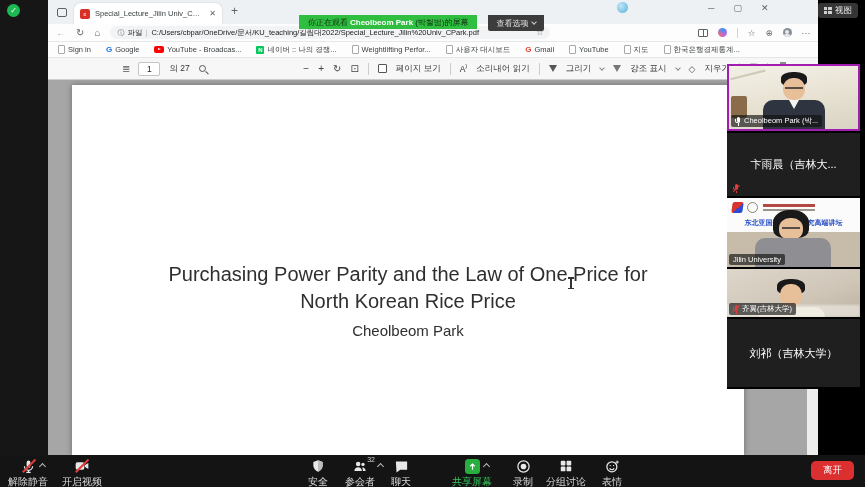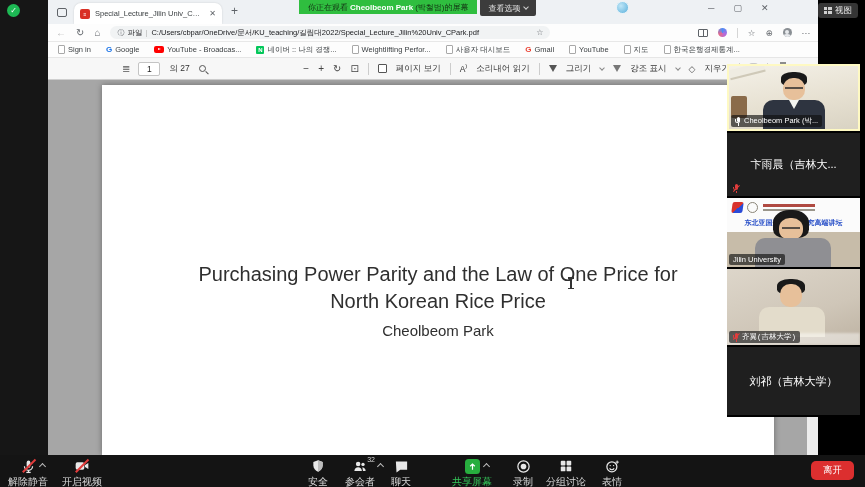--- a/index.html
+++ b/index.html
@@ -72,46 +72,46 @@
   .caret-sm { width:4px; height:4px; border-right:1.2px solid #888; border-bottom:1.2px solid #888; transform:rotate(45deg); margin-top:-2px; }
   .erase-ic { font-size:9px; color:#555; }
   .hand-ic { width:9px; height:11px; background:#c9c9c9; border-radius:3px 3px 2px 2px; }
   .print-ic { width:11px; height:8px; background:#8c8c8c; border-radius:1.5px; position:relative; }
   .print-ic::before { content:""; position:absolute; left:2.5px; top:-3px; width:6px; height:3px; background:#8c8c8c; }
   .save-ic { width:9px; height:9px; background:#bdbdbd; border-radius:1.5px; }
 
   .pdfarea { position:absolute; left:0; top:80px; width:100%; height:375px; background:#a6a6a6; }
   .pdf-scroll { position:absolute; right:0; top:0; width:11px; height:100%; background:#ededed; }
   .pdf-thumb { position:absolute; right:1.5px; top:2px; width:8px; height:64px; background:#c1c1c1; border-radius:4px; }
-  .page { position:absolute; left:54px; top:5px; width:672px; height:370px; background:#fff; box-shadow:0 0 6px rgba(0,0,0,.35); text-align:center; }
+  .page { position:absolute; left:24px; top:5px; width:672px; height:370px; background:#fff; box-shadow:0 0 6px rgba(0,0,0,.35); text-align:center; }
   .slide-title { margin:176px auto 0; width:486px; font-size:20px; color:#2f2f2f; line-height:1.35; }
   .slide-author { margin-top:7px; font-size:15px; color:#2f2f2f; }
   .slide-affil { margin-top:5px; font-size:15px; color:#2f2f2f; }
   .ibeam { position:absolute; left:570px; top:277px; width:1.5px; height:12px; background:#333; }
   .ibeam::before, .ibeam::after { content:""; position:absolute; left:-2.5px; width:6.5px; height:1.5px; background:#333; }
   .ibeam::before { top:0; } .ibeam::after { bottom:0; }
 
   
-  .share-banner { position:absolute; left:299px; top:0; height:14px; display:flex; align-items:stretch; z-index:60; }
+  .share-banner { position:absolute; left:299px; top:15px; height:14px; display:flex; align-items:stretch; z-index:60;gap:8px; }
   .banner-green { background:#2fbe3f; display:flex; align-items:center; padding:0 9px; font-size:8px; color:#143314; }
   .banner-green b { color:#fff; margin:0 2px; font-weight:bold; }
   .banner-chip { background:#3c3c3c; color:#e8e8e8; display:flex; align-items:center; gap:4px; padding:8px 8px; font-size:8px; margin-left:3px; border-radius:0 0 2px 2px; }
   .chev-dn { width:4px; height:4px; border-right:1.2px solid #cfcfcf; border-bottom:1.2px solid #cfcfcf; transform:rotate(45deg); margin-top:-2px; }
   .blue-avatar { position:absolute; left:616px; top:1px; width:13px; height:13px; border-radius:50%; z-index:55;
     background:radial-gradient(circle at 35% 35%, #bfe6f7, #5ab0dc); border:1px solid #e6f2f8; }
   .view-chip { position:absolute; left:818px; top:3px; height:15px; background:#353535; border-radius:3px; z-index:60;
     display:flex; align-items:center; gap:3px; padding:0 6px; color:#e8e8e8; font-size:8.5px; }
   .grid-glyph { width:8px; height:7px; background:#cfcfcf; box-shadow:0 0 0 0; position:relative; }
   .grid-glyph::after { content:""; position:absolute; inset:0; background:
     linear-gradient(#353535,#353535) 50% 0/1.2px 100% no-repeat, linear-gradient(#353535,#353535) 0 50%/100% 1.2px no-repeat; }
 
   
   .vpanel { position:absolute; left:727px; top:64px; width:133px; z-index:50; background:#000; }
   .tile { position:relative; width:133px; margin-bottom:2px; overflow:hidden; background:#1c1c1c; }
-  .tile.active { border:2px solid #fef9c3; }
+  .tile.active { border:2px solid #a21caf; }
   .name-chip { position:absolute; left:2px; bottom:2px; background:rgba(15,15,15,.65); color:#fff;
     font-size:7.5px; padding:1px 4px; border-radius:2px; display:flex; align-items:center; gap:3px; white-space:nowrap; max-width:126px; overflow:hidden; }
   .tile-nameonly { display:flex; align-items:center; justify-content:center; color:#fff; font-size:11px; background:#1f1f1f; }
   .mini-mic { position:relative; width:6px; height:9px; flex:0 0 auto; }
   .mini-mic .body { position:absolute; left:1.5px; top:0; width:3px; height:5px; border-radius:1.5px; background:#fff; }
   .mini-mic .arc { position:absolute; left:0; top:2.5px; width:5px; height:3.5px; border:1px solid #fff; border-top:none; border-radius:0 0 4px 4px; }
   .mini-mic .stem { position:absolute; left:2.6px; top:6.5px; width:1px; height:2.5px; background:#fff; }
   .mini-mic.red .body { background:#e23c3c; }
   .mini-mic.red .arc { border-color:#e23c3c; }
   .mini-mic.red .stem { background:#e23c3c; }
@@ -350,21 +350,21 @@
         <div class="person hair" style="left:46px; top:12px; width:36px; height:28px;"></div>
         <div class="person face" style="left:52px; top:20px; width:24px; height:22px;"></div>
         <div class="glasses" style="left:55px; top:29px; width:18px;"></div>
         <div class="person torso" style="left:28px; top:40px; width:76px; height:30px; background:#8f8f93;"></div>
       </div>
       <div class="name-chip">
         <span>Jilin University</span>
       </div>
     </div>
 
-    <div class="tile" style="height:76px;font-family:Liberation Mono, monospace;">
+    <div class="tile" style="height:48px;">
       <div class="t4-art">
         <div class="person hair" style="left:50px; top:10px; width:28px; height:15px;"></div>
         <div class="person face" style="left:53px; top:15px; width:22px; height:23px;"></div>
         <div class="person torso" style="left:32px; top:38px; width:66px; height:30px; background:#e3dccb;"></div>
         <div class="t4-blur"></div>
       </div>
       <div class="name-chip">
         <span class="mini-mic red">
             <span class="body"></span>
             <span class="arc"></span>

